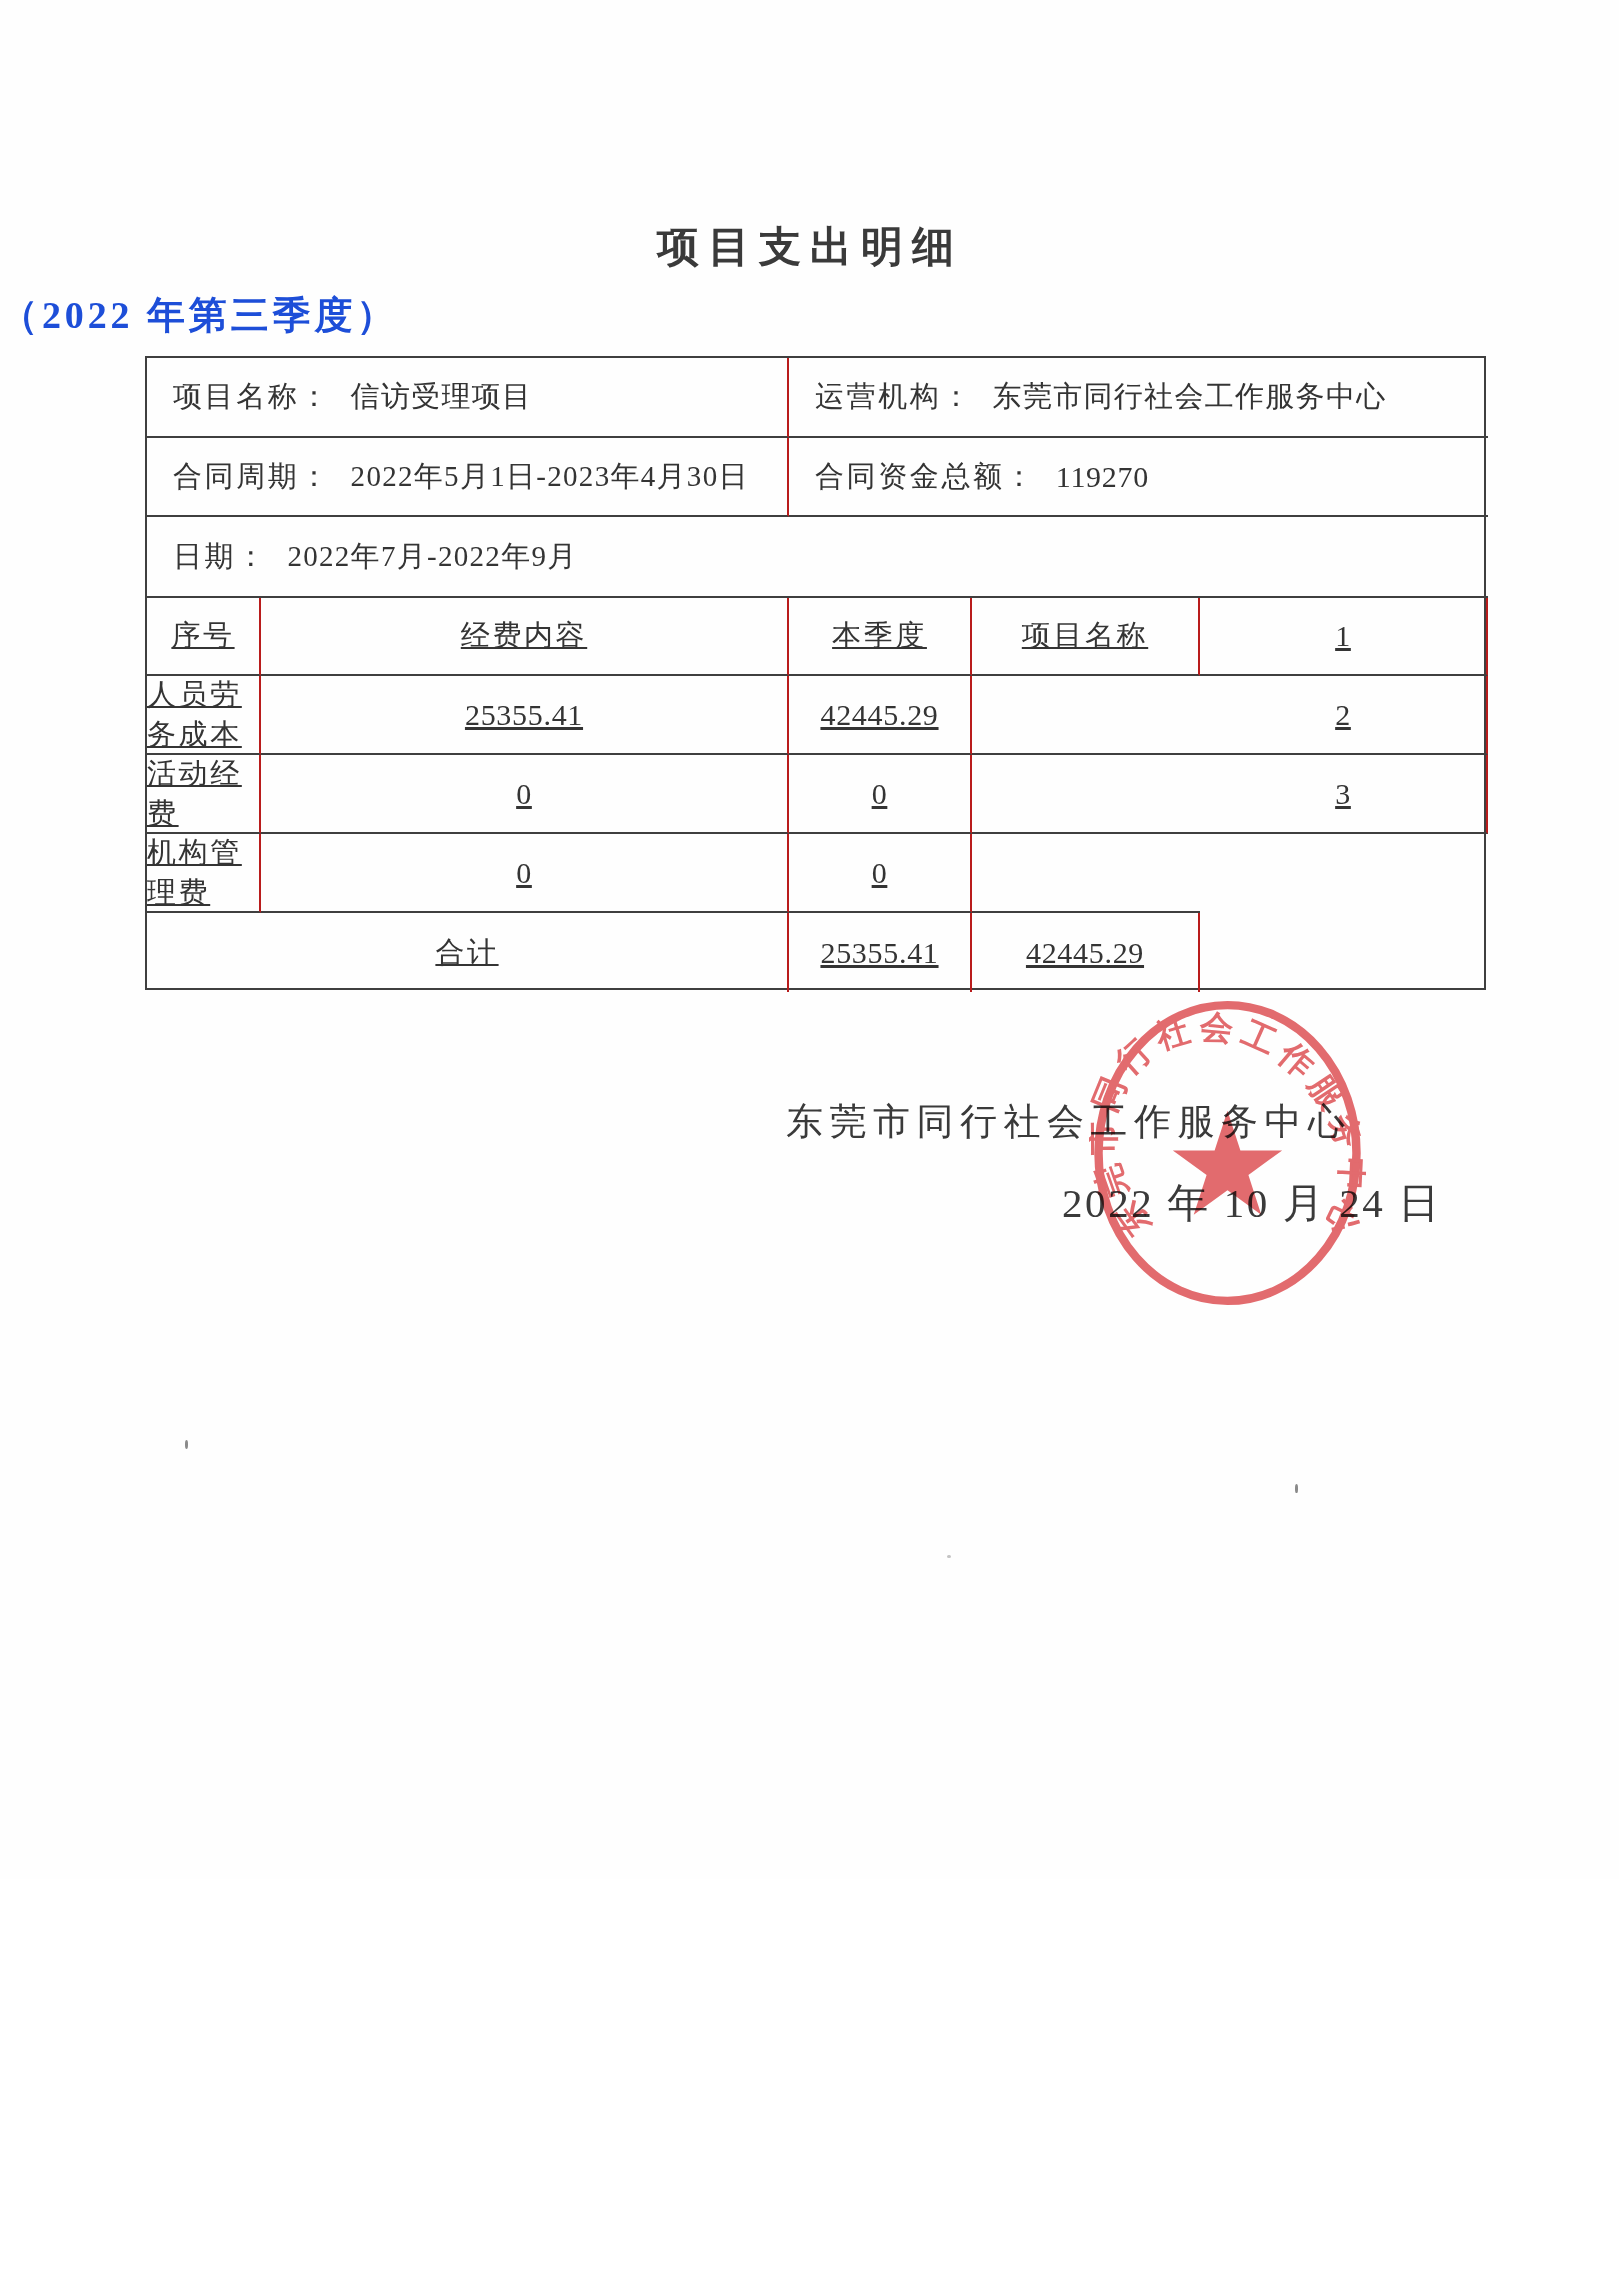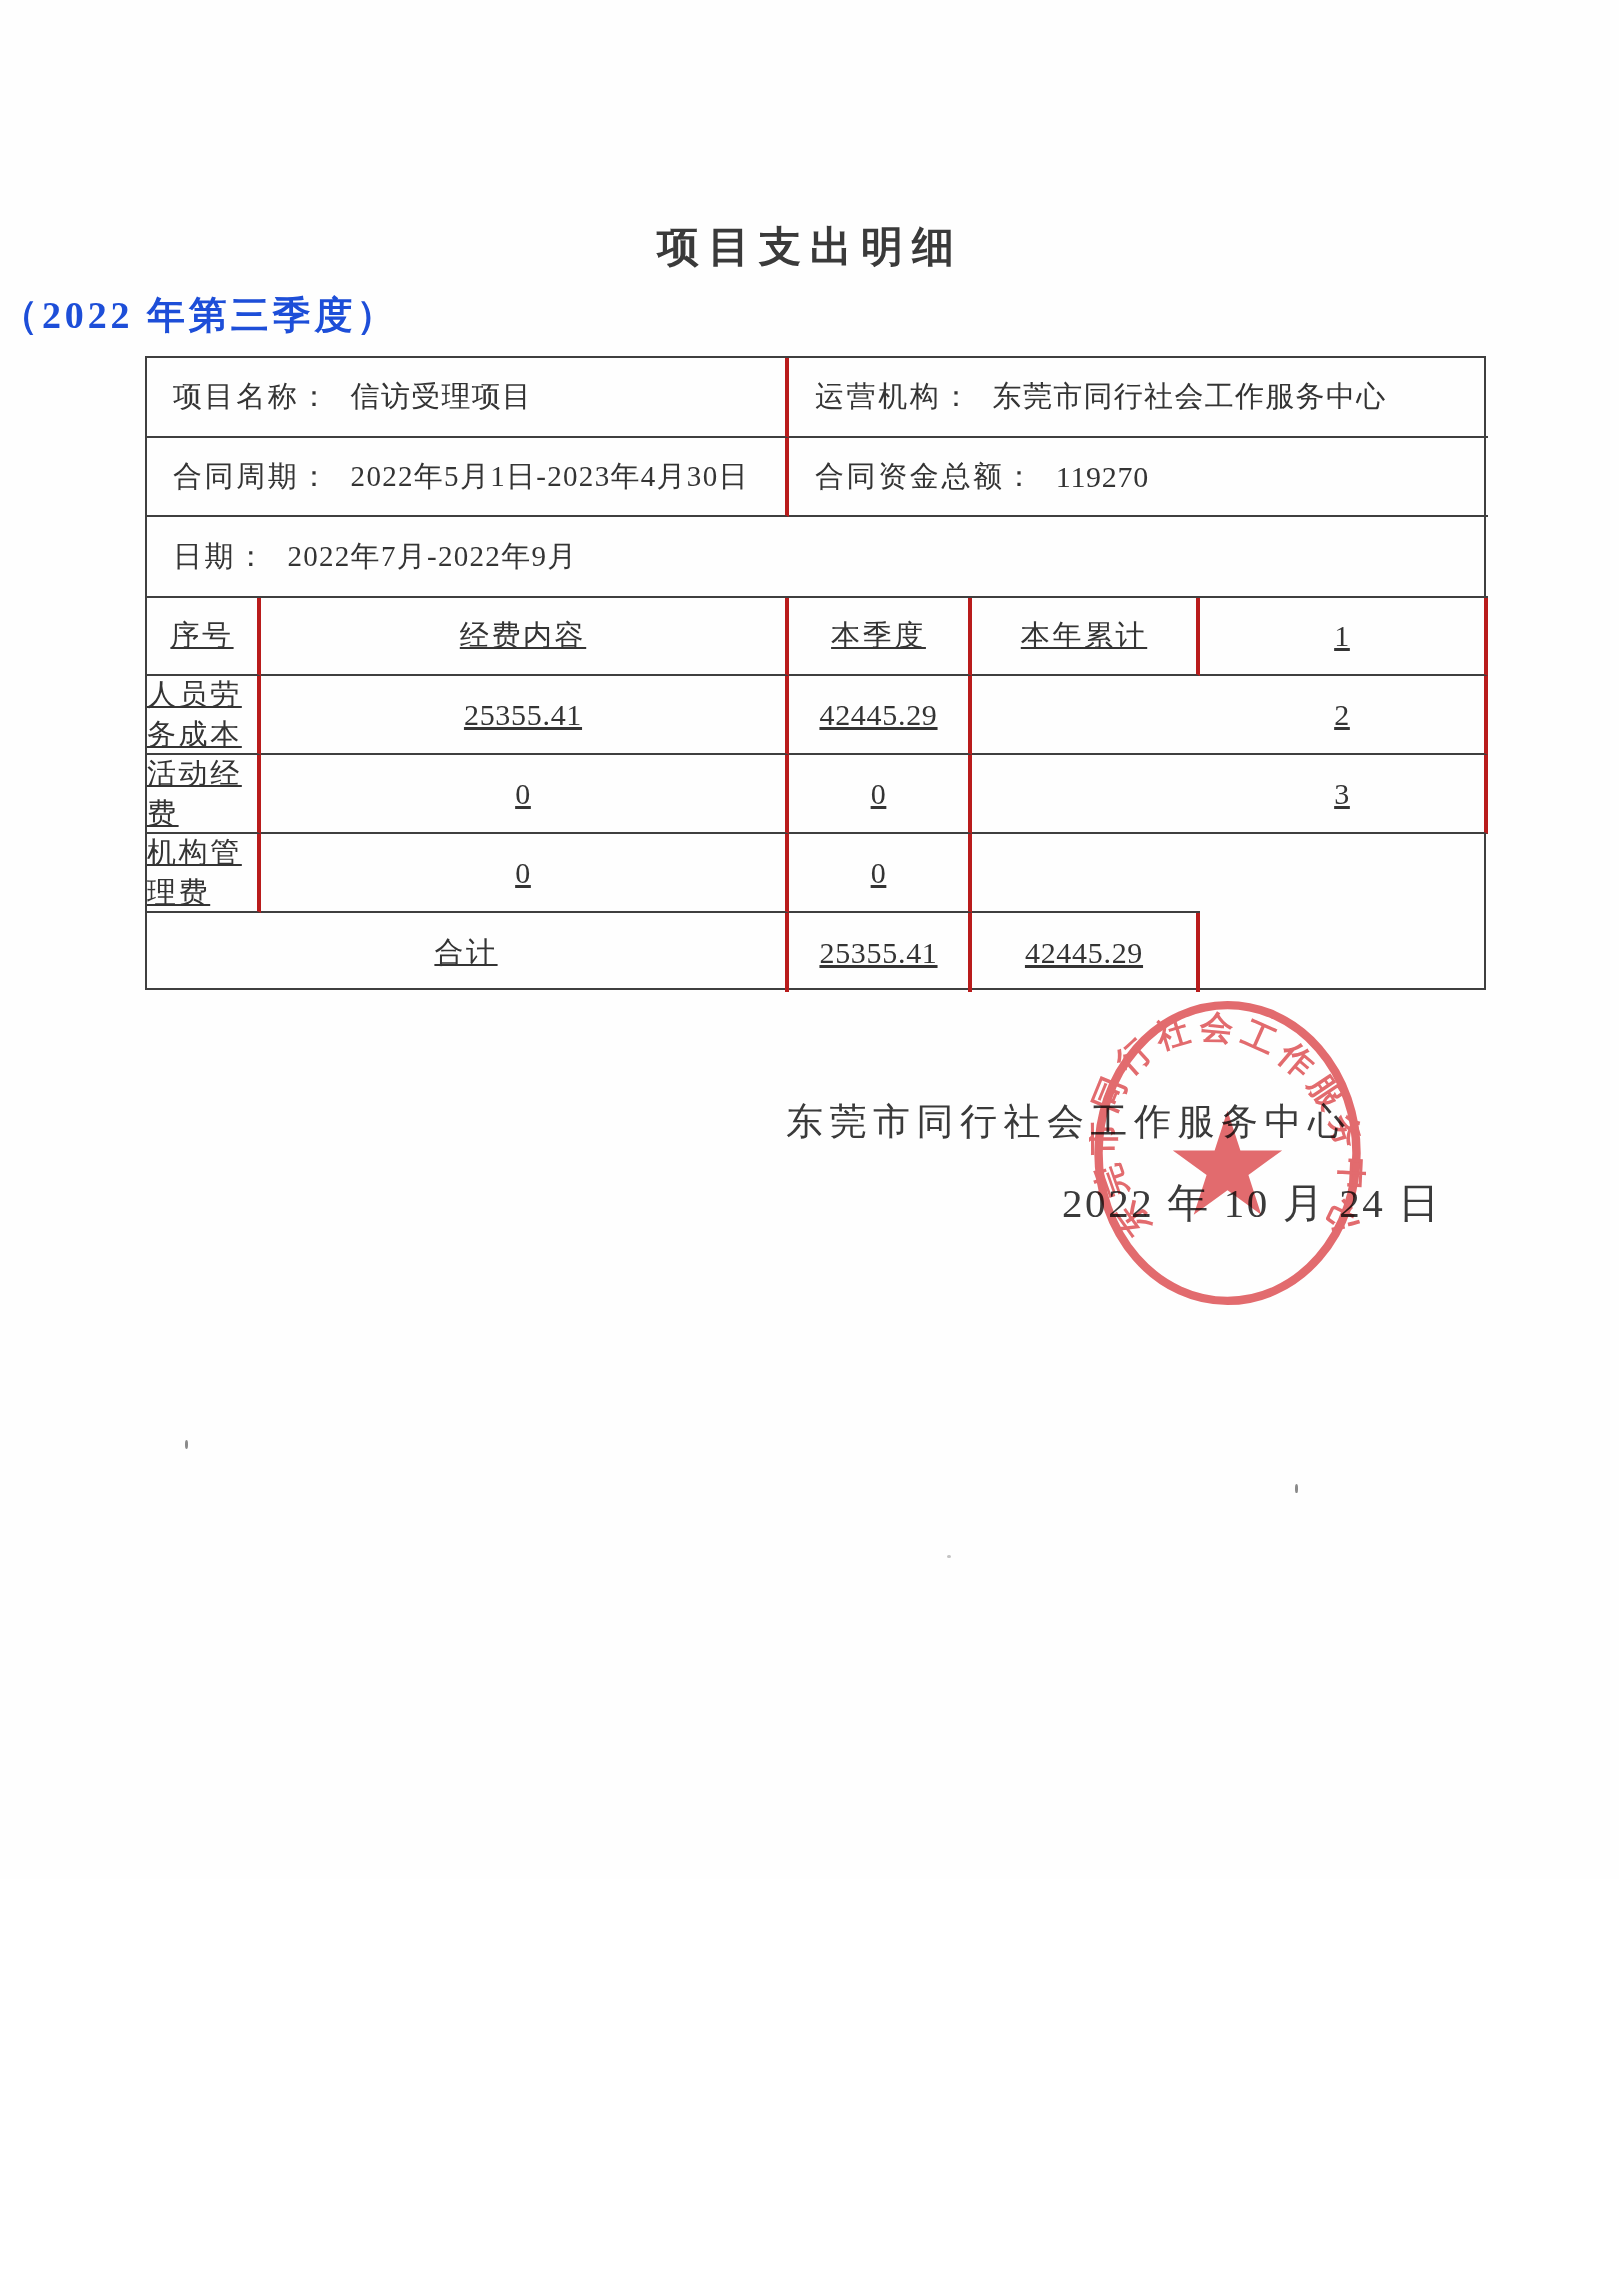--- a/index.html
+++ b/index.html
@@ -24,21 +24,21 @@
   .info-table{
     position:absolute;left:145px;top:356px;width:1341px;height:634px;
     display:grid;
     grid-template-columns:114px 528px 183px 228px 288px;
     grid-template-rows:80px 79px 81px 78px 79px 79px 79px 79px;
     border:2px solid #3f3f3f;
     box-sizing:border-box;
     font-size:29px;
   }
   .cell{
-    border-right:4px solid #b91c1c;
+    border-right:2px solid #b91c1c;
     border-bottom:2px solid #3f3f3f;
     display:flex;align-items:center;
     box-sizing:border-box;
     letter-spacing:2.6px;
     color:#343434;
   }
   .cell.no-r{border-right:none;}
   .cell.no-b{border-bottom:none;}
   .cell.info{padding-left:26px;justify-content:flex-start;}
   .cell.center{justify-content:center;text-decoration:underline;}
@@ -94,21 +94,21 @@
     </div>
 
     <div class="cell info span5 no-r">
       <span class="lbl">日期：</span>
       <span class="val">2022年7月-2022年9月</span>
     </div>
 
     <div class="cell center">序号</div>
     <div class="cell center">经费内容</div>
     <div class="cell center">本季度</div>
-    <div class="cell center">本年累计</div>
+    <div class="cell center">项目名称</div>
 
     <div class="cell center num">1</div>
     <div class="cell center">人员劳务成本</div>
     <div class="cell center num">25355.41</div>
     <div class="cell center num">42445.29</div>
     <div class="cell center no-r"></div>
 
     <div class="cell center num">2</div>
     <div class="cell center">活动经费</div>
     <div class="cell center num">0</div>

